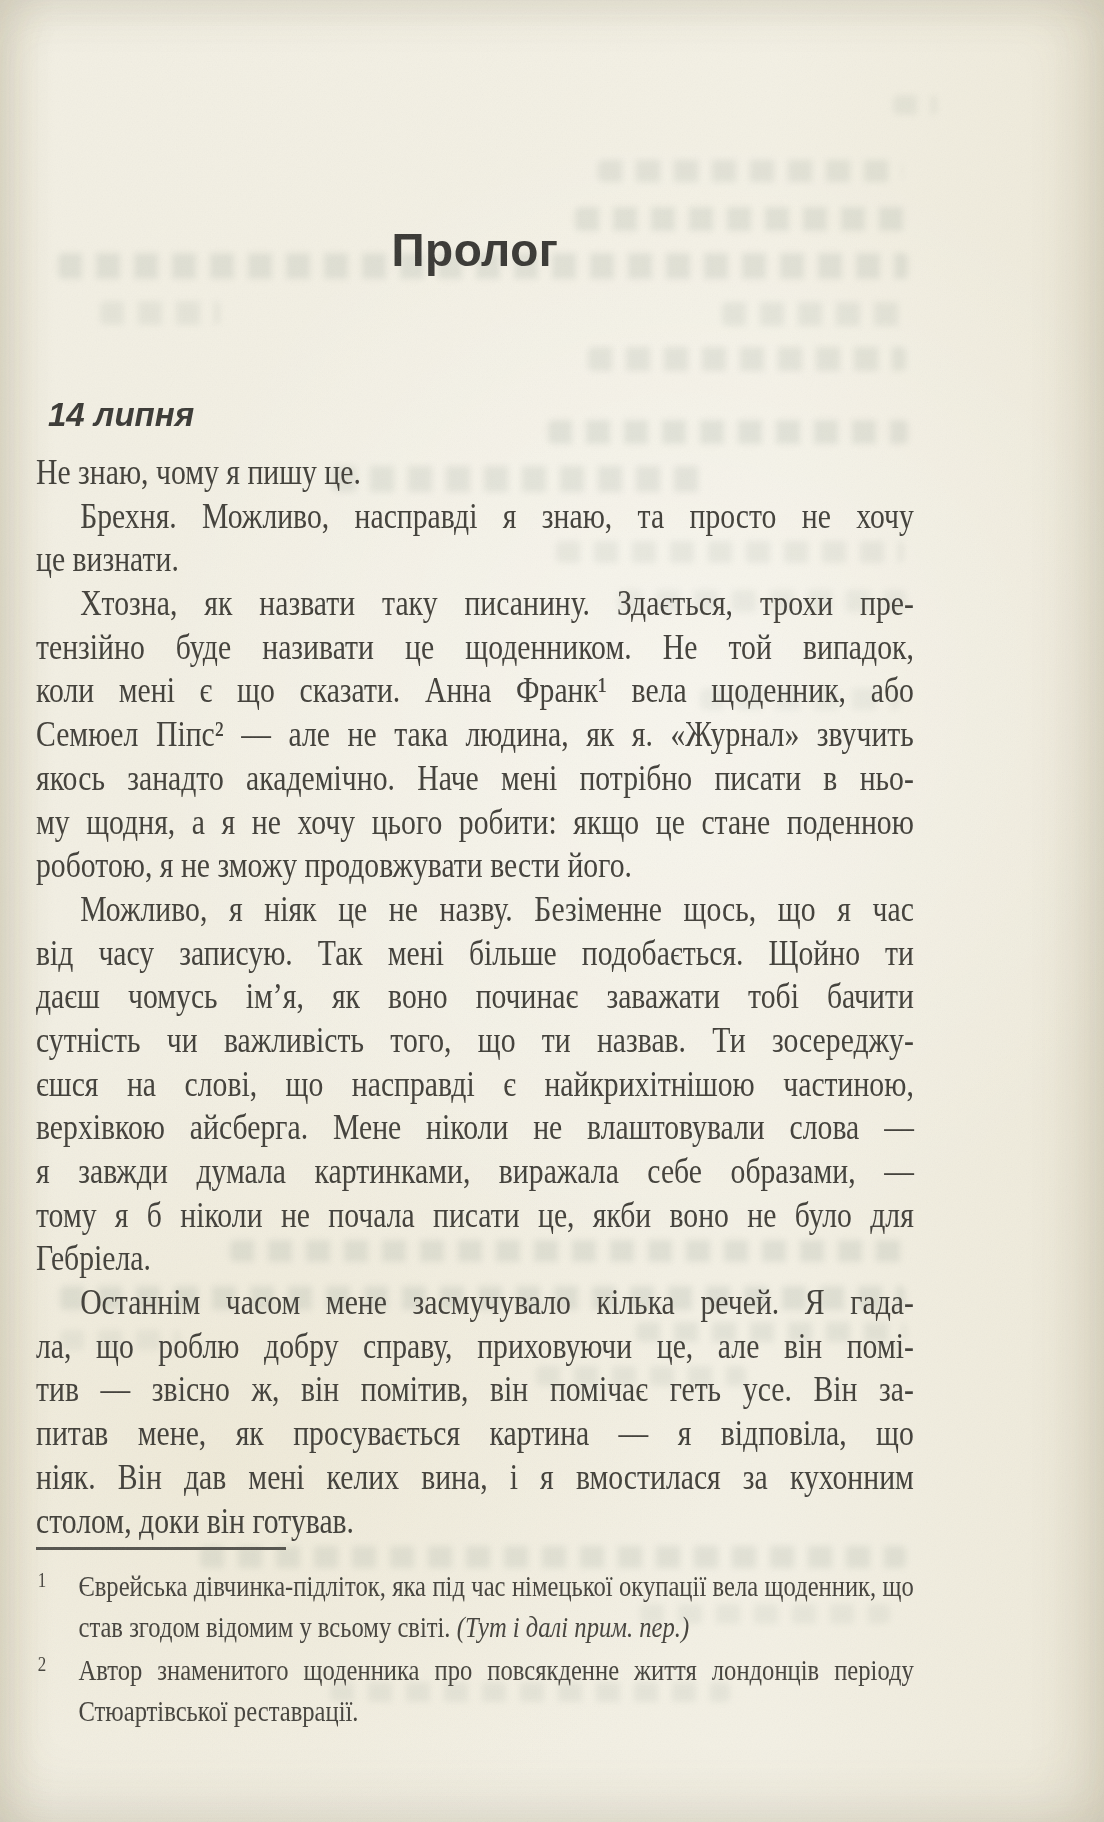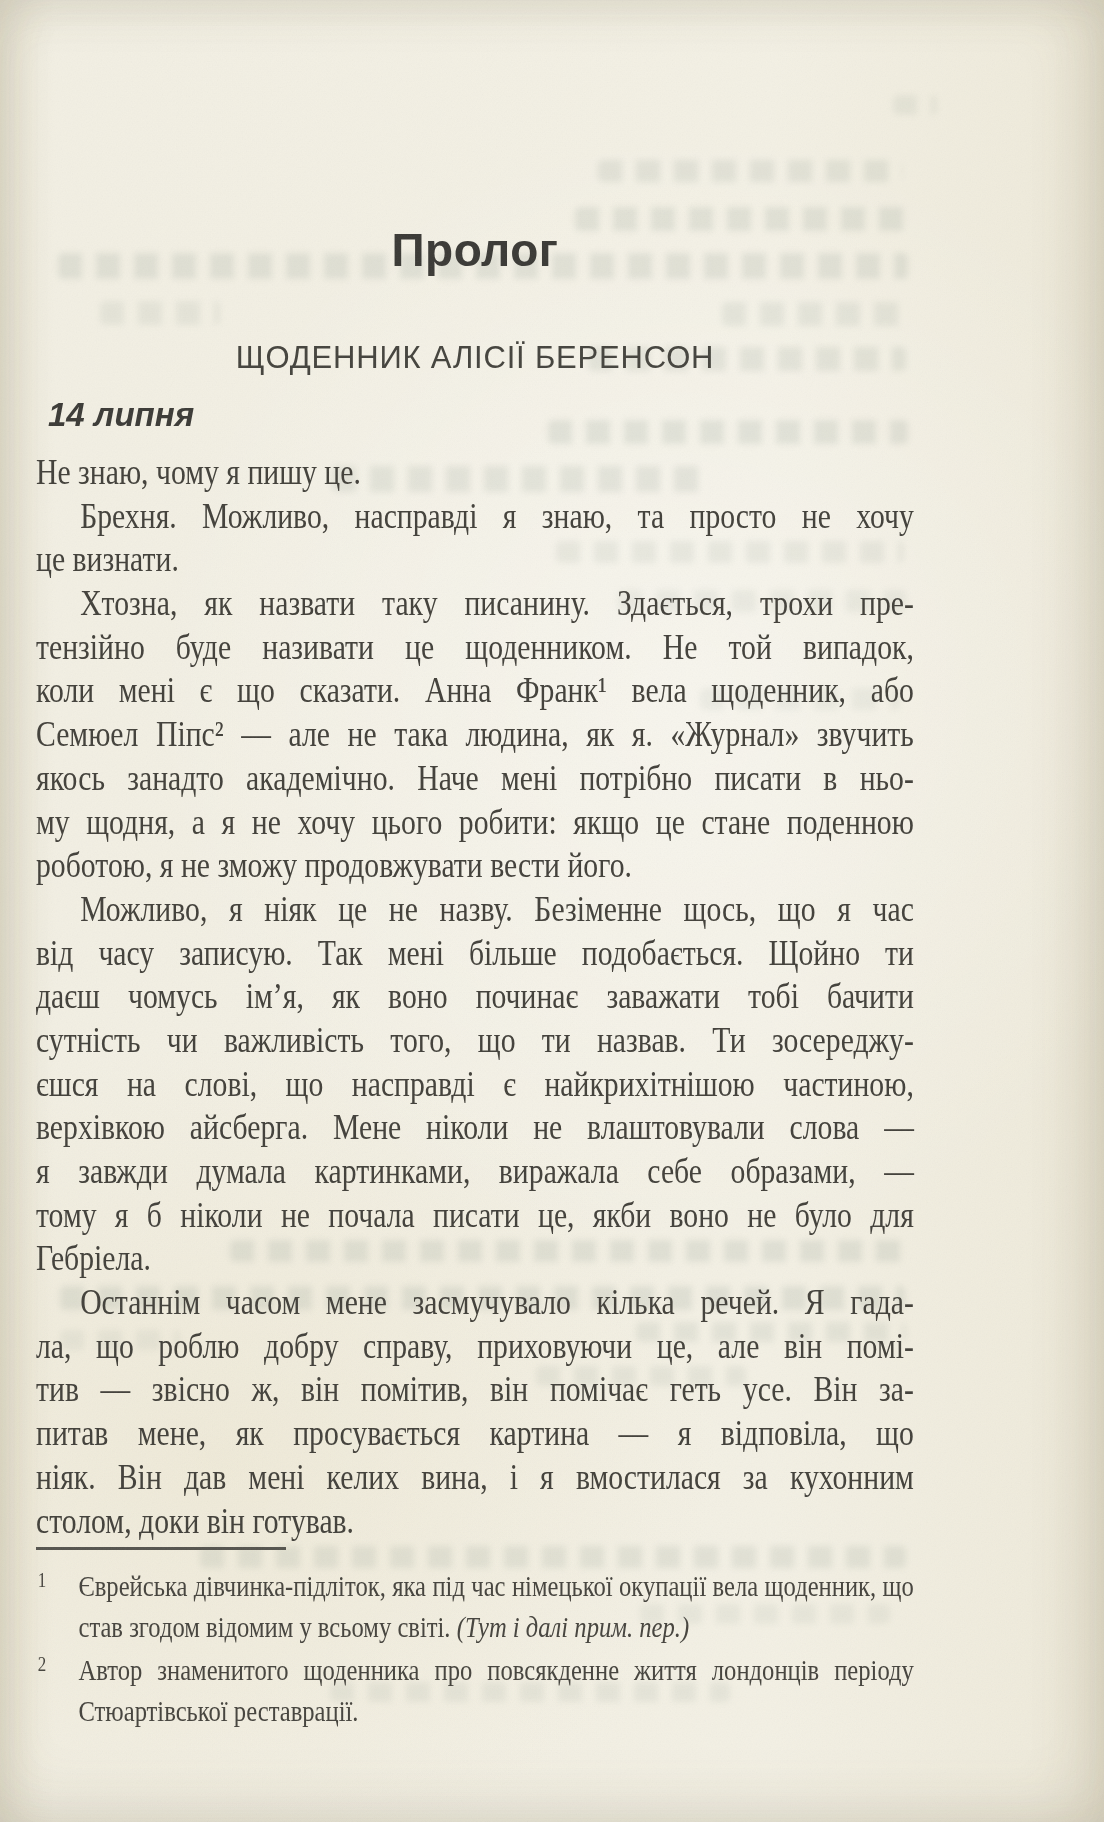--- a/index.html
+++ b/index.html
@@ -93,21 +93,20 @@
   <div class="ghost" style="left:60px;top:1286px;width:845px;height:24px;opacity:.50;"></div>
   <div class="ghost" style="left:636px;top:1322px;width:270px;height:20px;opacity:.40;"></div>
   <div class="ghost" style="left:60px;top:1330px;width:120px;height:20px;opacity:.30;"></div>
   <div class="ghost" style="left:536px;top:1366px;width:210px;height:20px;opacity:.35;"></div>
   <div class="ghost" style="left:200px;top:1546px;width:706px;height:22px;opacity:.45;"></div>
   <div class="ghost" style="left:640px;top:1604px;width:250px;height:20px;opacity:.30;"></div>
   <div class="ghost" style="left:330px;top:1682px;width:400px;height:20px;opacity:.35;"></div>
 
   <h1 id="title" class="heading">Пролог</h1>
 
-  <h2 id="subtitle" class="heading">ЩОДЕННИК АЛІСІЇ БЕРЕНСОН</h2>
 
   <div id="date-heading">14 липня</div>
 
   <div id="body-text">
       <div class="line para-end">Не знаю, чому я пишу це.</div>
       <div class="line indent">Брехня. Можливо, насправді я знаю, та просто не хочу</div>
       <div class="line para-end">це визнати.</div>
       <div class="line indent">Хтозна, як назвати таку писанину. Здається, трохи пре-</div>
       <div class="line">тензійно буде називати це щоденником. Не той випадок,</div>
       <div class="line">коли мені є що сказати. Анна Франк¹ вела щоденник, або</div>

